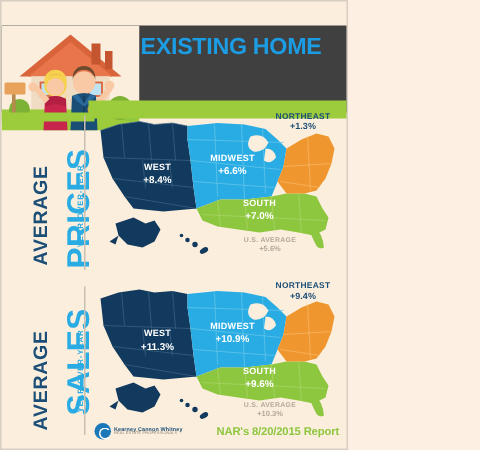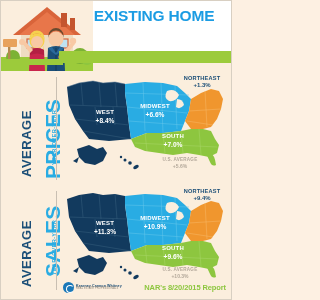--- a/index.html
+++ b/index.html
@@ -12,22 +12,22 @@
   }
   #infographic {
     position:absolute; inset:0;
     background:#fbeedd;
     border:1px solid #d8cfc2;
     overflow:hidden;
   }
 
   
   .header {
-    position:absolute; left:0; top:0; width:232px; height:58px;
-    background:#ffffff;
+    position:absolute; left:0; top:16px; width:232px; height:58px;
+    background:#404040;
   }
   .header-title {
     position:absolute; left:78px; top:6px; width:150px;
     text-align:center;
     color:#1b9ce3;
     font-weight:bold;
     font-size:15.5px;
     line-height:17.5px;
     letter-spacing:-0.2px;
   }

